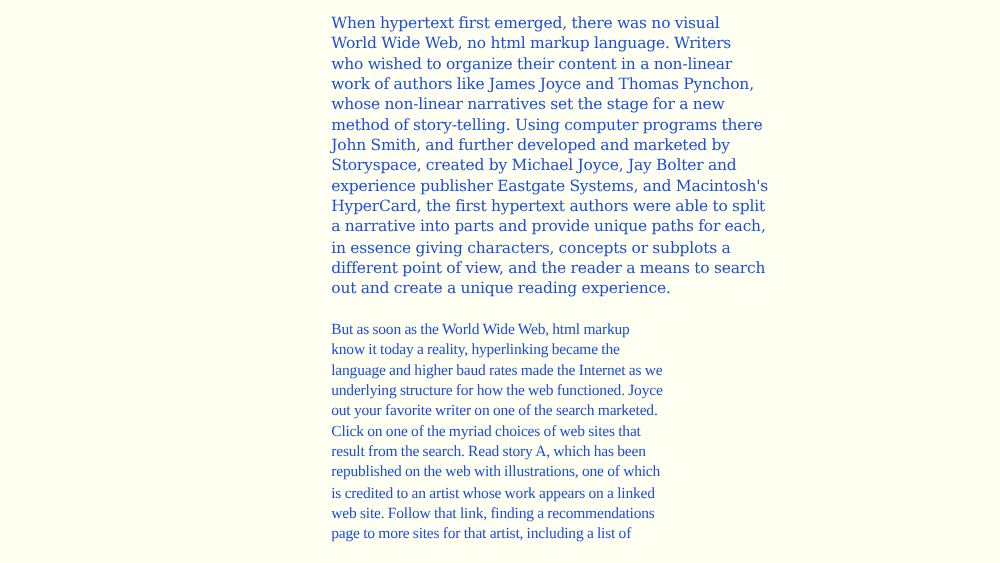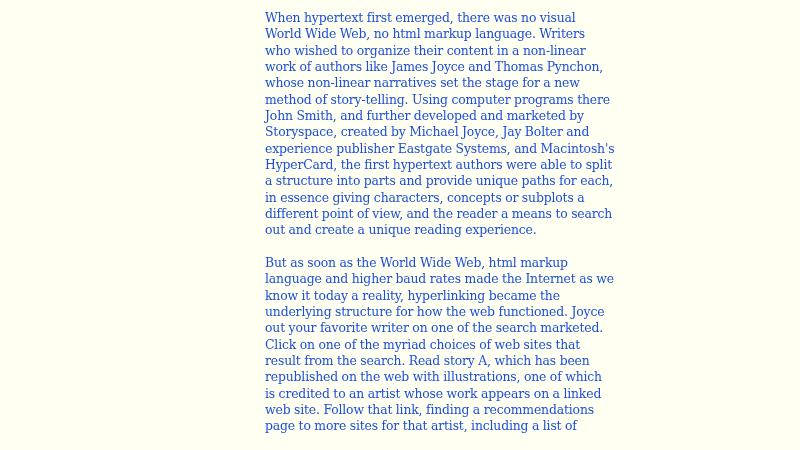--- a/index.html
+++ b/index.html
@@ -21,49 +21,50 @@
       font-family: "DejaVu Serif", "Liberation Serif", serif;
       font-size: 12.4px;
       line-height: 16.35px;
       color: #1d4ed8;
       letter-spacing: -0.15px;
       word-spacing: -0.2px;
       white-space: nowrap;
     }
     .para + .para {
       margin-top: 16px;
+      font-family: Liberation Serif, serif;
     }
     .line {
       display: block;
     }
   </style>
 </head>
 <body>
 
 <div class="page">
   <p class="para">
     <span class="line">When hypertext first emerged, there was no visual</span>
     <span class="line">World Wide Web, no html markup language. Writers</span>
     <span class="line">who wished to organize their content in a non-linear</span>
     <span class="line">work of authors like James Joyce and Thomas Pynchon,</span>
     <span class="line">whose non-linear narratives set the stage for a new</span>
     <span class="line">method of story-telling. Using computer programs there</span>
     <span class="line">John Smith, and further developed and marketed by</span>
     <span class="line">Storyspace, created by Michael Joyce, Jay Bolter and</span>
     <span class="line">experience publisher Eastgate Systems, and Macintosh's</span>
     <span class="line">HyperCard, the first hypertext authors were able to split</span>
-    <span class="line">a structure into parts and provide unique paths for each,</span>
+    <span class="line">a narrative into parts and provide unique paths for each,</span>
     <span class="line">in essence giving characters, concepts or subplots a</span>
     <span class="line">different point of view, and the reader a means to search</span>
     <span class="line">out and create a unique reading experience.</span>
   </p>
   <p class="para">
     <span class="line">But as soon as the World Wide Web, html markup</span>
+    <span class="line">know it today a reality, hyperlinking became the</span>
     <span class="line">language and higher baud rates made the Internet as we</span>
-    <span class="line">know it today a reality, hyperlinking became the</span>
     <span class="line">underlying structure for how the web functioned. Joyce</span>
     <span class="line">out your favorite writer on one of the search marketed.</span>
     <span class="line">Click on one of the myriad choices of web sites that</span>
     <span class="line">result from the search. Read story A, which has been</span>
     <span class="line">republished on the web with illustrations, one of which</span>
     <span class="line">is credited to an artist whose work appears on a linked</span>
     <span class="line">web site. Follow that link, finding a recommendations</span>
     <span class="line">page to more sites for that artist, including a list of</span>
 
   </p>

